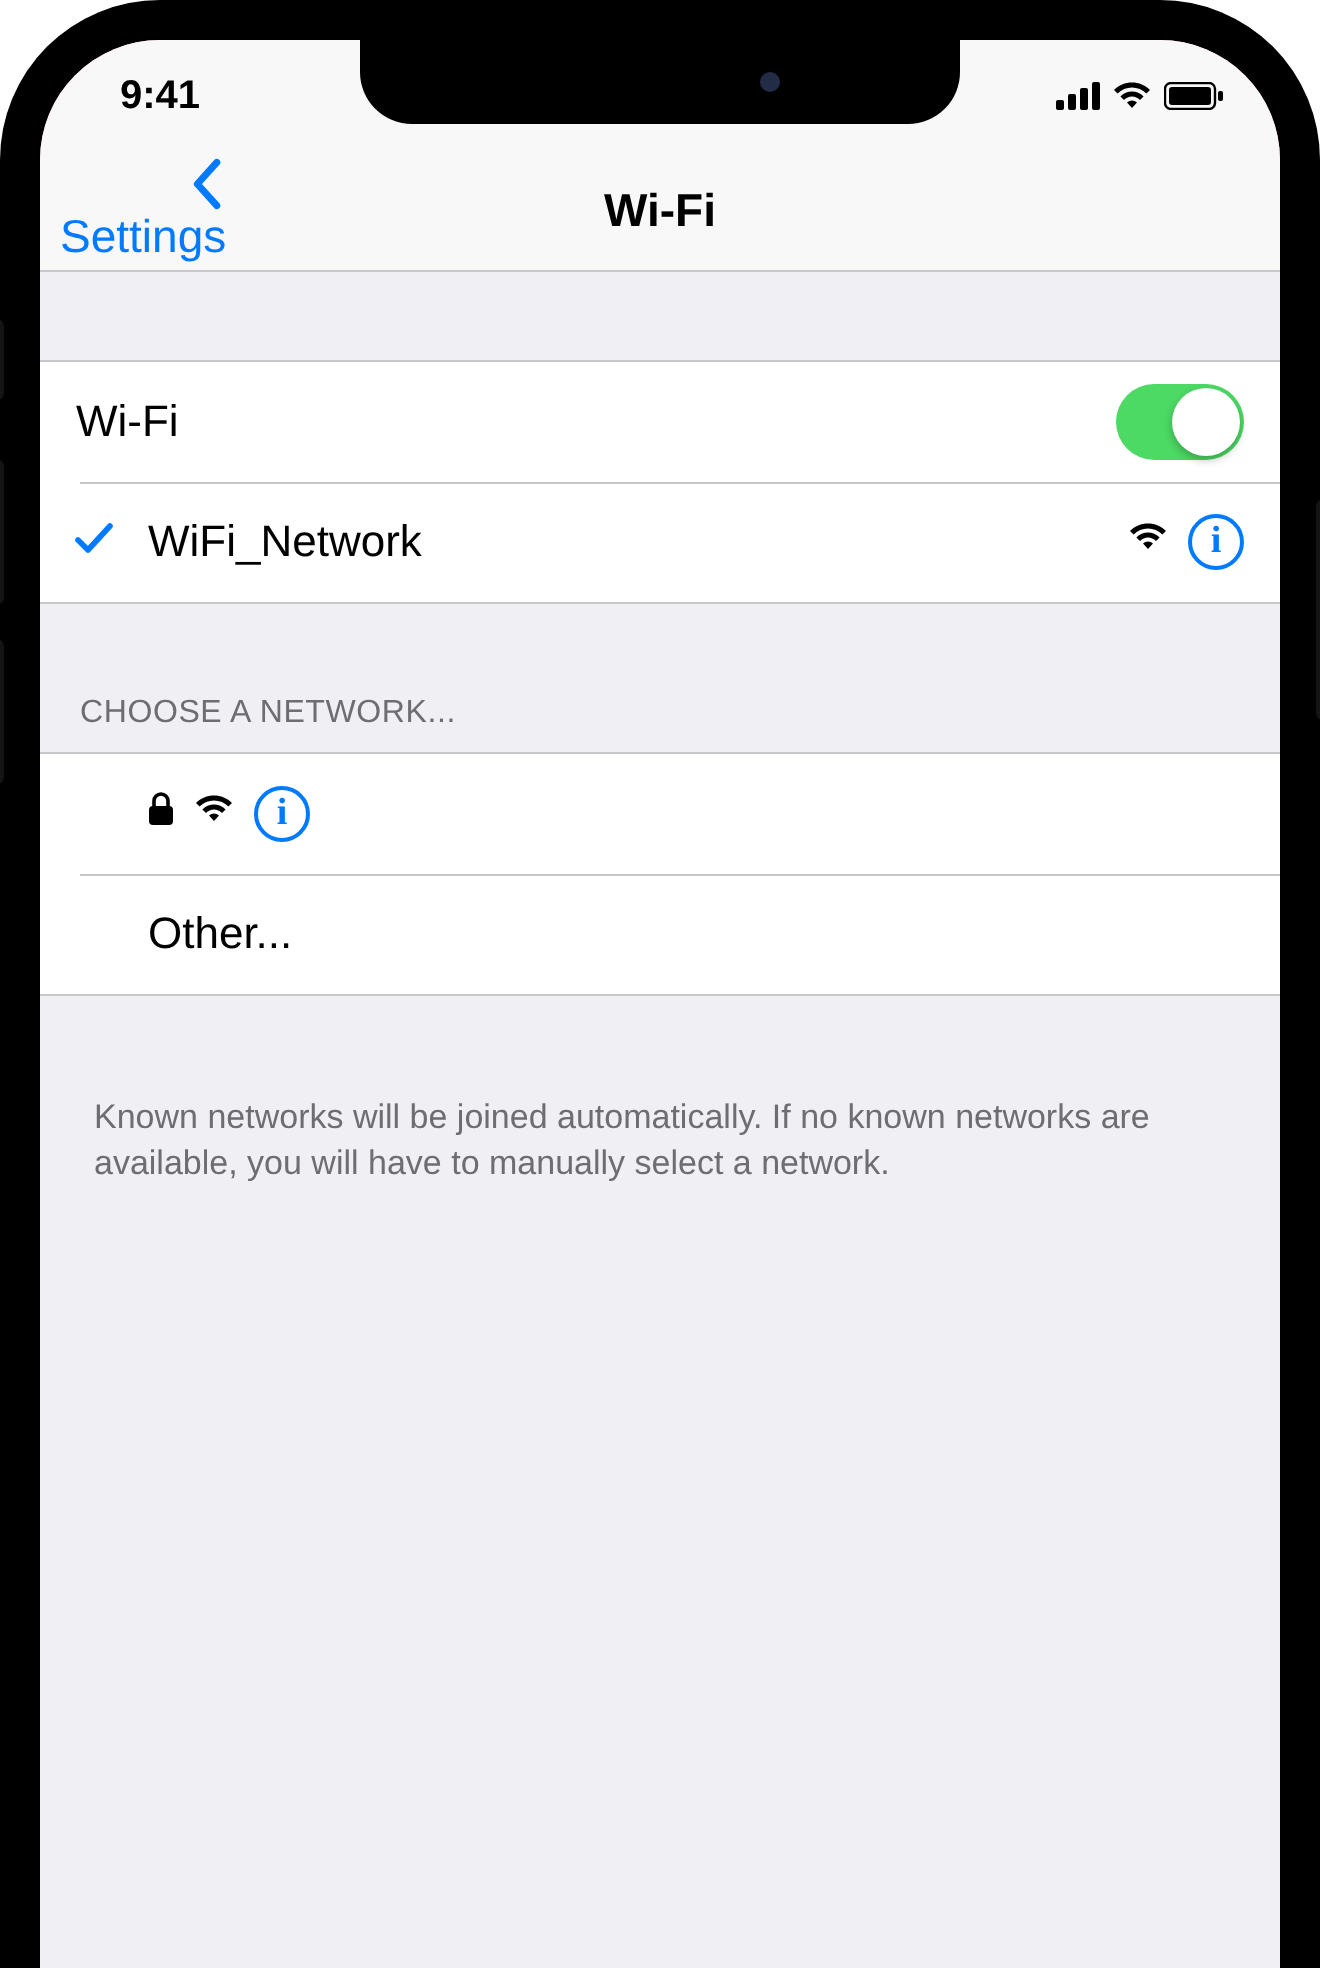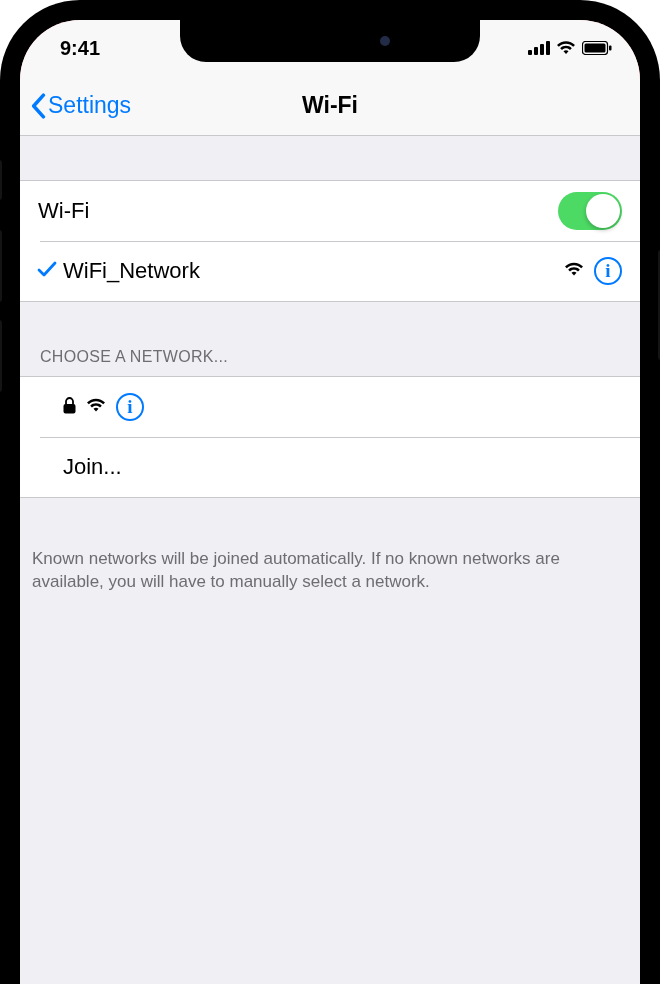--- a/index.html
+++ b/index.html
@@ -82,20 +82,21 @@
     align-items: center;
     justify-content: center;
   }
   .nav-back {
     position: absolute;
     left: 10px;
     display: flex;
     align-items: flex-end;
     color: #007aff;
     font-size: 23px;
+    flex-direction: column;
   }
   .nav-back svg { margin-right: 2px; }
   .nav-title {
     font-size: 23px;
     font-weight: 600;
   }
 
   .content {
     background: #efeff4;
     height: calc(100% - 116px);
@@ -125,21 +126,21 @@
   }
   .cell + .cell::before {
     content: "";
     position: absolute;
     top: 0;
     left: 20px;
     right: 0;
     height: 1px;
     background: #c8c7cc;
   }
-  .cell-indent-left { padding-left: 43px; }
+  .cell-indent-left { padding-left: 54px; }
   .cell .check {
     position: absolute;
     left: 16px;
     color: #007aff;
   }
   .cell-label {
     font-size: 22px;
     color: #000;
     flex: 1;
   }
@@ -176,21 +177,21 @@
     background: #fff;
     border-radius: 50%;
     box-shadow: 0 2px 4px rgba(0,0,0,0.25);
   }
   .switch.on .knob { right: 2px; }
   .switch.off .knob { left: 2px; }
 
   .footer-note {
     font-size: 17px;
     color: #6d6d72;
-    padding: 10px 12px;
+    padding: 10px 27px;
     line-height: 1.35;
   }
 
   .wifi-icon, .lock-icon { color: #000; }
 </style>
 </head>
 <body>
 
 <div class="device-frame">
   <div class="btn-side btn-mute"></div>
@@ -280,21 +281,21 @@
               <svg width="20" height="15" viewBox="0 0 20 14">
                 <path d="M10 13 L7.5 10.3 C8.2 9.6 9.1 9.2 10 9.2 C10.9 9.2 11.8 9.6 12.5 10.3 Z" fill="#000"></path>
                 <path d="M4.2 7.2 C5.8 5.6 7.8 4.8 10 4.8 C12.2 4.8 14.2 5.6 15.8 7.2 L14 9 C12.9 7.9 11.5 7.3 10 7.3 C8.5 7.3 7.1 7.9 6 9 Z" fill="#000"></path>
                 <path d="M1 4 C3.4 1.5 6.6 0.2 10 0.2 C13.4 0.2 16.6 1.5 19 4 L17.2 5.8 C15.3 3.9 12.7 2.8 10 2.8 C7.3 2.8 4.7 3.9 2.8 5.8 Z" fill="#000"></path>
               </svg>
             </span>
             <span class="info-circle">i</span>
           </div>
         </div>
         <div class="cell cell-indent-left">
-          <div class="cell-label">Join...</div>
+          <div class="cell-label">Other...</div>
         </div>
       </div>
 
       <div class="group-gap-sm"></div>
 
 
       <div class="footer-note">Known networks will be joined automatically. If no known networks are available, you will have to manually select a network.</div>
 
     </div>
   </div>

